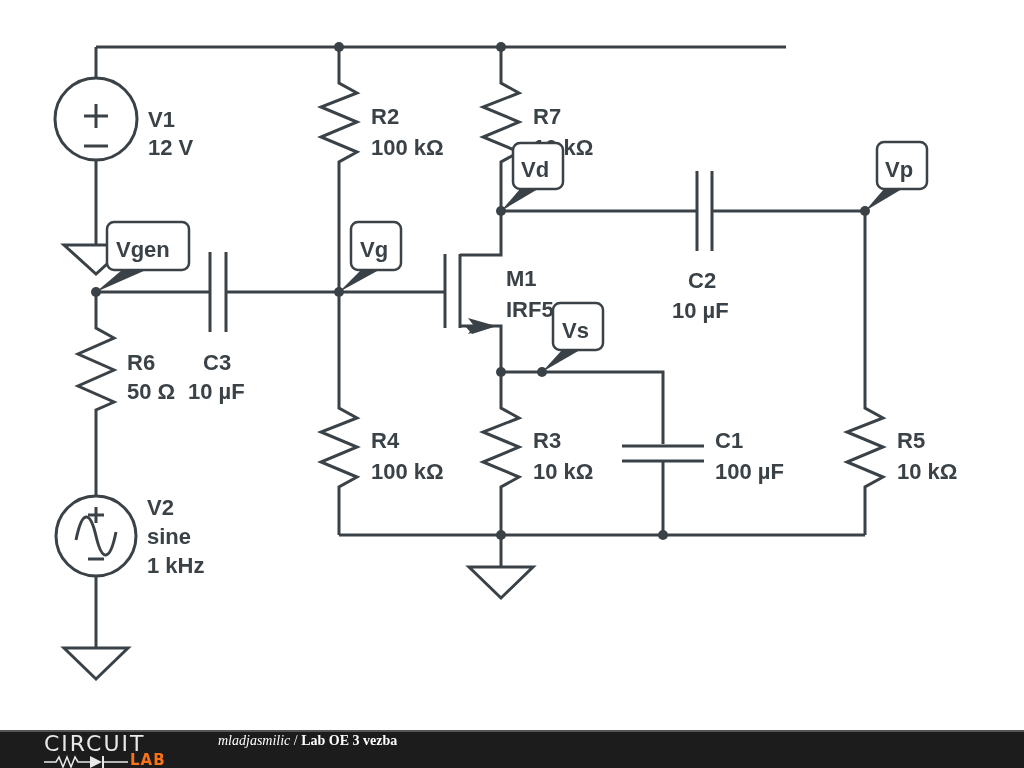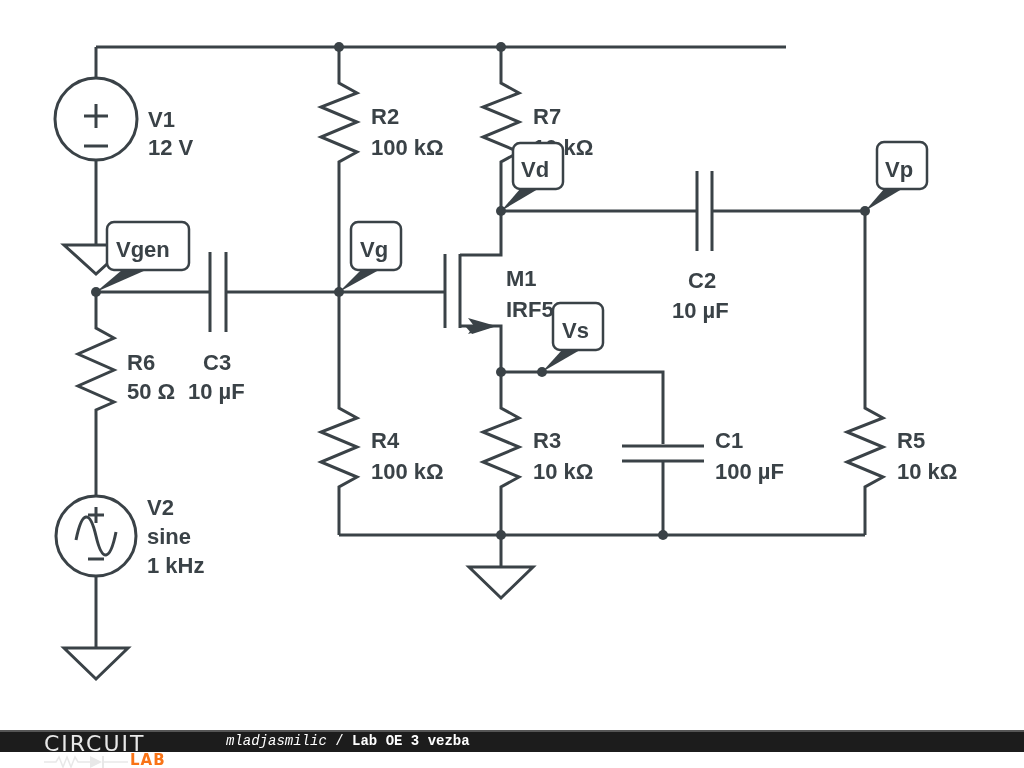--- a/index.html
+++ b/index.html
@@ -4,25 +4,25 @@
 <style>
   html, body { margin: 0; padding: 0; background: #ffffff; }
   body { width: 1024px; height: 768px; overflow: hidden; position: relative; font-family: "Liberation Sans", sans-serif; }
   #canvas { position: absolute; left: 0; top: 0; width: 1024px; height: 730px; }
   svg text { font-family: "Liberation Sans", sans-serif; font-weight: bold; fill: #3a4247; }
   .w { stroke: #3a4247; stroke-width: 3; fill: none; stroke-linejoin: miter; stroke-linecap: butt; }
   .dot { fill: #3a4247; }
   .lbl { font-size: 22px; }
   .probe-box { fill: #ffffff; stroke: #3a4247; stroke-width: 2.5; }
   .probe-txt { font-size: 22px; }
-  #footer { position: absolute; left: 0; top: 730px; width: 1024px; height: 22px; background: #1c1c1c; border-top: 2px solid #555; box-sizing: border-box; }
+  #footer { position: absolute; left: 0; top: 730px; width: 1024px; height: 38px; background: #1c1c1c; border-top: 2px solid #555; box-sizing: border-box; }
   .logo-top { position: absolute; left: 44px; top: 1px; color: #e8e8e8; font-family: "DejaVu Sans", sans-serif; font-size: 22px; letter-spacing: 2px; font-weight: normal; line-height: 22px; }
   .logo-bottom { position: absolute; left: 44px; top: 21px; width: 130px; height: 16px; }
   .logo-lab { position: absolute; left: 130px; top: 19px; color: #f97316; font-family: "DejaVu Sans", sans-serif; font-weight: bold; font-size: 15px; letter-spacing: 1px; }
-  .meta { position: absolute; left: 218px; top: 0px; color: #ffffff; font-family: Liberation Mono, monospace; font-size: 14px; line-height: 18px; margin-left: 8px; }
+  .meta { position: absolute; left: 218px; top: 0px; color: #ffffff; font-family: Liberation Serif, serif; font-size: 14px; line-height: 18px; }
   .meta .author { font-style: italic; }
   .meta .title { font-weight: bold; }
   .meta .url { display: block; }
 </style>
 </head>
 <body>
 
 <svg id="canvas" viewBox="0 0 1024 730" xmlns="http://www.w3.org/2000/svg">
 
   <path class="w" d="M96 47 H786"></path>

